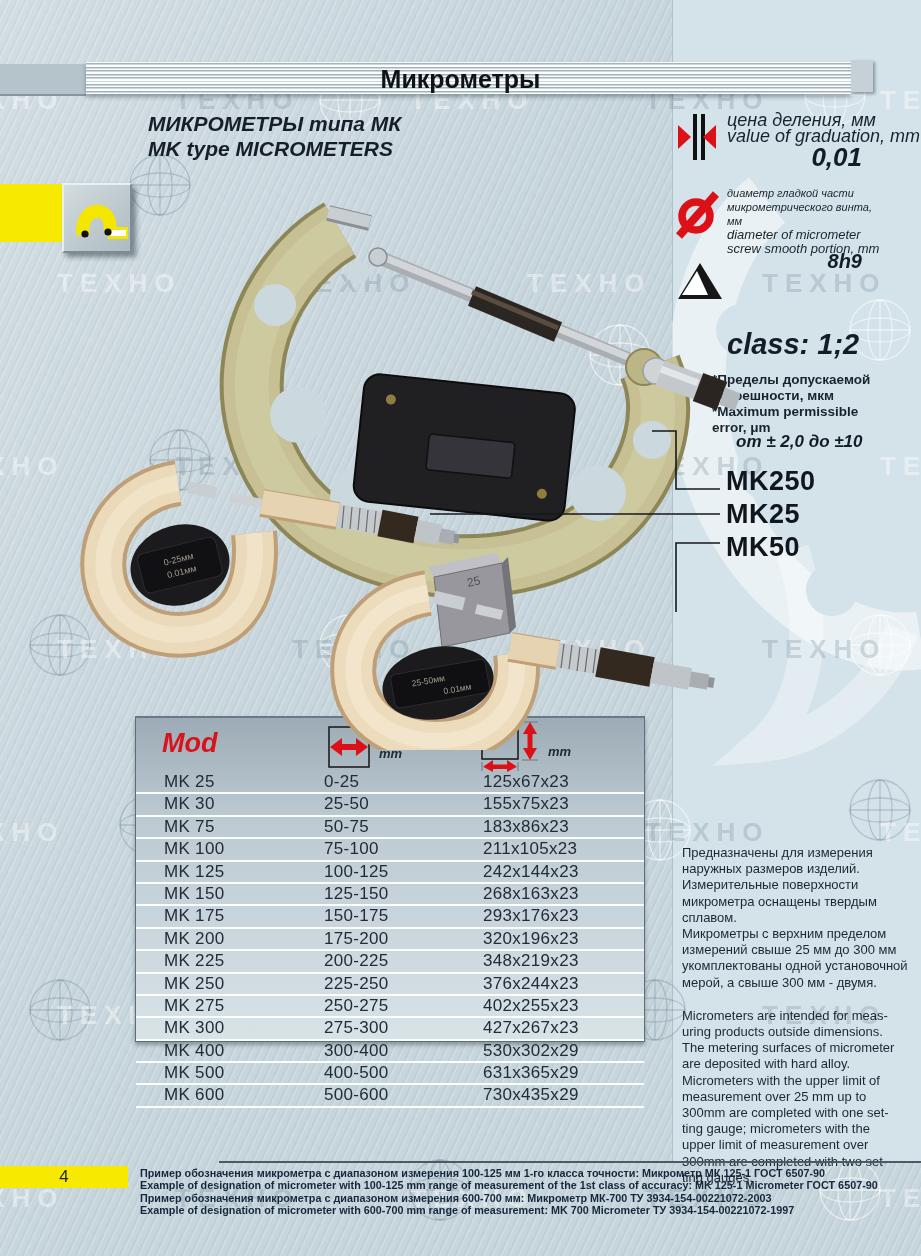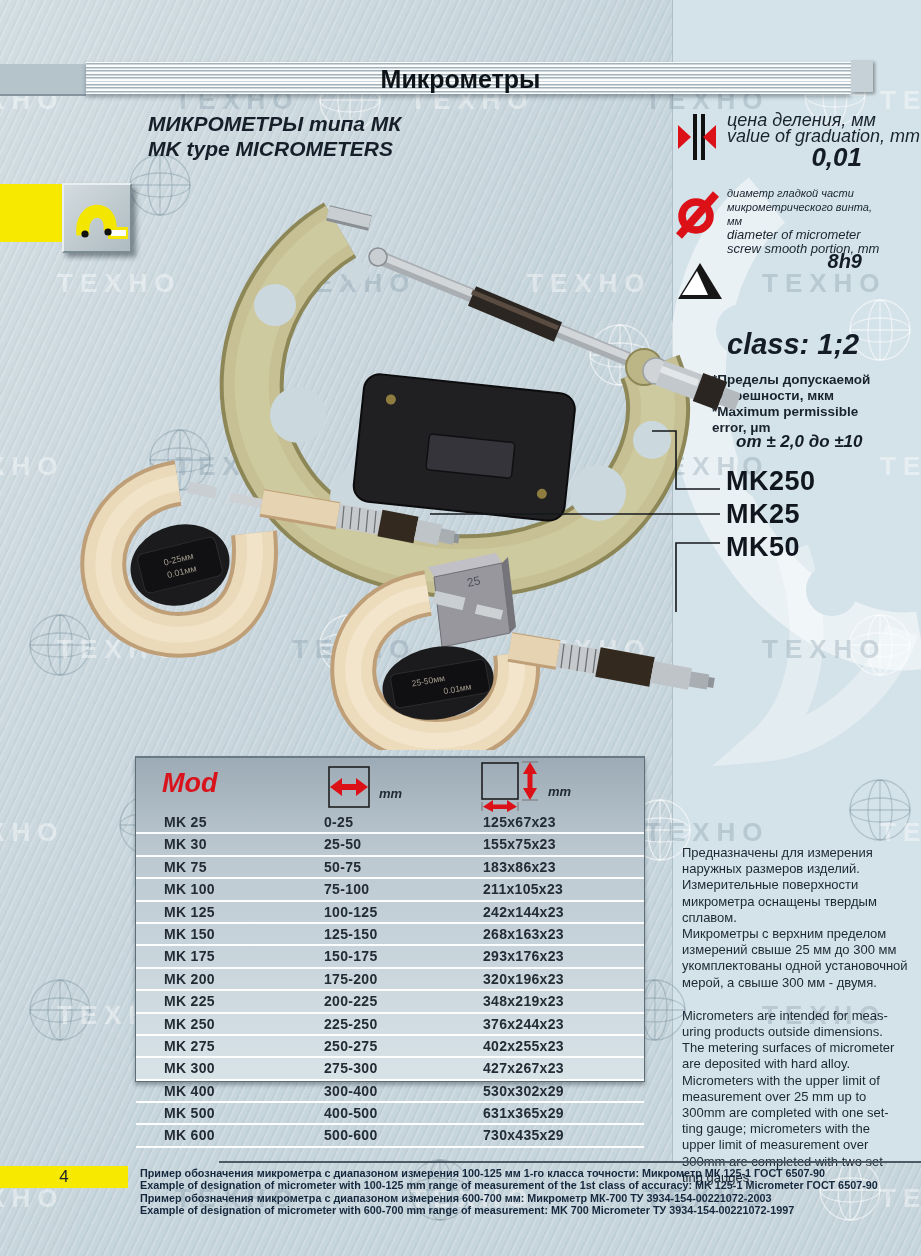--- a/index.html
+++ b/index.html
@@ -41,30 +41,30 @@
   .class-line{left:727px;top:328px;font-size:29px;font-weight:700;font-style:italic;color:#141d27;z-index:4;}
   .acc-note{left:712px;top:372px;font-size:13.5px;font-weight:700;line-height:15.5px;white-space:pre-line;z-index:4;color:#19232e;}
   .acc-range{left:736px;top:432px;font-size:17px;font-weight:700;font-style:italic;z-index:4;color:#141d27;}
   
   .model{left:726px;font-size:27px;font-weight:700;letter-spacing:.5px;color:#10161d;z-index:6;}
   
   #photos{left:40px;top:185px;z-index:5;}
   #connectors{left:0;top:0;z-index:7;pointer-events:none;}
   #ghost{left:672px;top:170px;z-index:1;pointer-events:none;}
   
-  .table{left:135px;top:756px;width:510px;height:326px;z-index:4;box-sizing:border-box;
+  .table{left:135px;top:716px;width:510px;height:326px;z-index:4;box-sizing:border-box;
     background:linear-gradient(180deg,#9dabb6 0%,#bcc9d1 30%,#d8e3e8 100%);
     border:1px solid #5e6e78;border-top:2px solid #6a7a84;
     box-shadow:0 3px 4px rgba(40,52,62,.4);}
   .t-head{position:relative;height:54px;}
   .t-mod{position:absolute;left:26px;top:10px;font-size:27px;font-weight:700;font-style:italic;color:#d8131b;}
   .t-unit{position:absolute;font-size:13px;font-weight:700;font-style:italic;color:#222b33;}
   .t-body{position:relative;}
   .t-row{position:relative;height:22.4px;box-sizing:border-box;border-bottom:2px solid rgba(255,255,255,.95);}
-  .t-row span{position:absolute;top:0;font-size:14px;line-height:20px;color:#232c35;letter-spacing:.3px;font-weight:bold;}
+  .t-row span{position:absolute;top:0;font-size:17px;line-height:20px;color:#232c35;letter-spacing:.3px;}
   .t-row .c1{left:28px;} .t-row .c2{left:188px;} .t-row .c3{left:347px;}
   
   .desc{left:682px;top:845px;width:238px;z-index:4;font-size:13px;line-height:16.2px;color:#1c2733;}
   .desc p{margin:0 0 17px 0;white-space:pre-line;}
   
   .divider{left:219px;top:1161px;width:702px;height:2px;background:#4b5a64;z-index:4;}
   .page-num{left:0;top:1166px;width:128px;height:22px;background:#f7ea00;z-index:4;text-align:center;line-height:22px;font-size:17px;color:#1c2430;}
   .footer{left:140px;top:1167px;width:775px;z-index:4;font-size:10.8px;font-weight:700;line-height:12.4px;color:#15273c;}
   svg{display:block;}
 </style>

